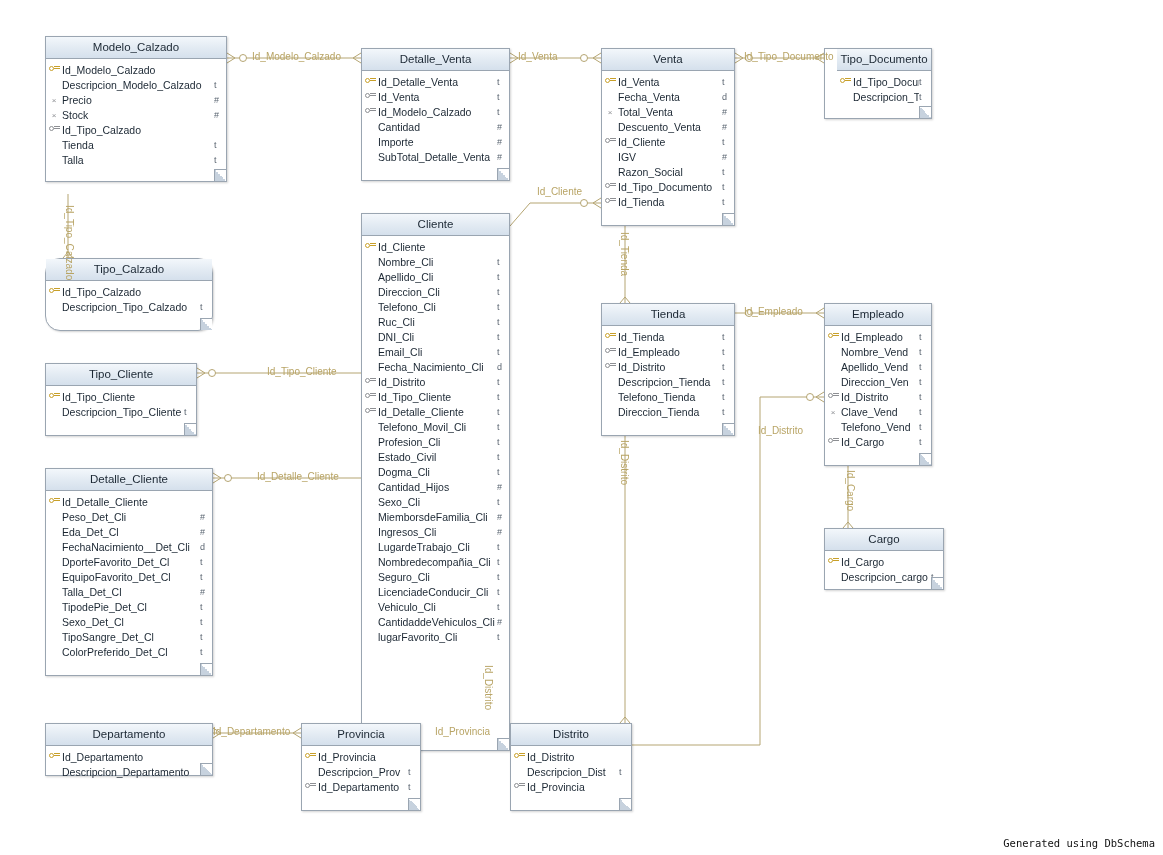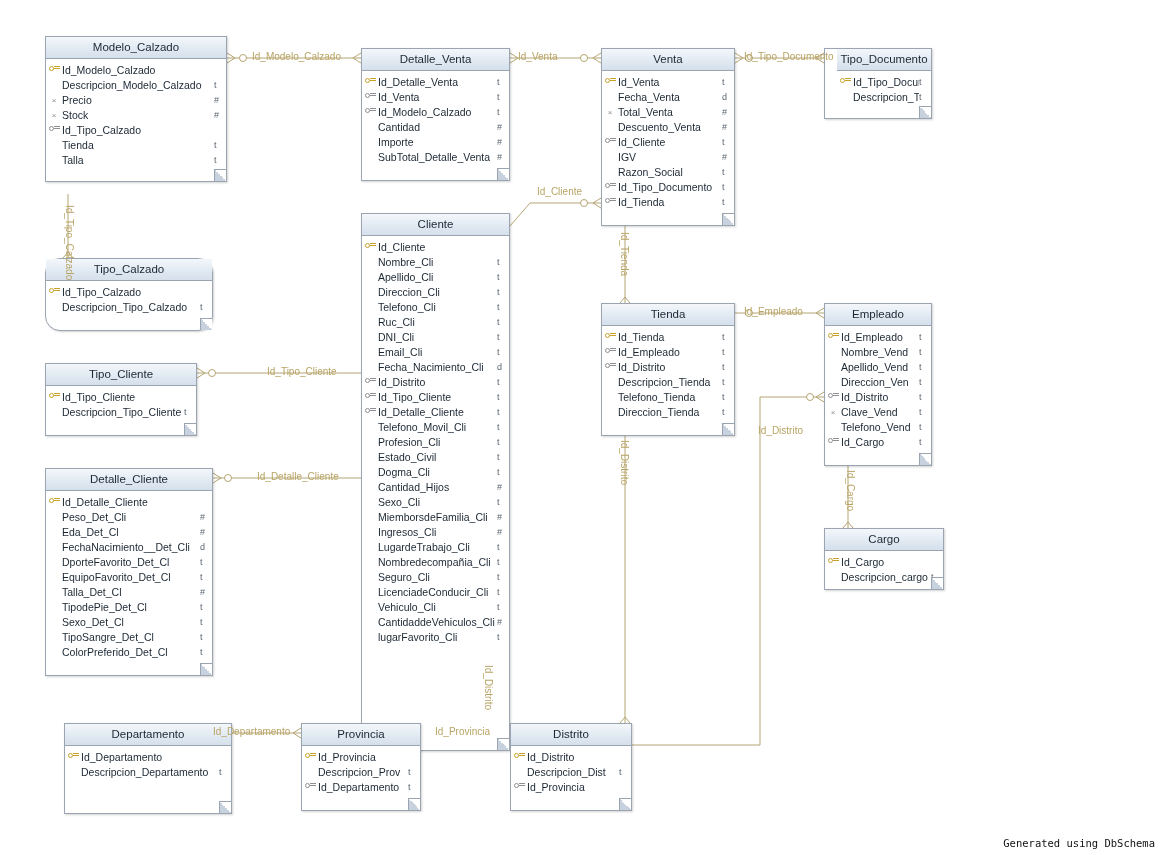--- a/index.html
+++ b/index.html
@@ -704,21 +704,21 @@
             <span class="col-type"></span>
           </div>
           <div class="col-row">
             <span class="col-ico"></span>
             <span class="col-name">Descripcion_cargo</span>
             <span class="col-type">t</span>
           </div>
         </div>
         <div class="fold"></div>
       </div>
-      <div class="table-box" style="left: 45px; top: 723px; width: 168px; height: 91px; margin-left: 19px;">
+      <div class="table-box" style="left: 45px; top: 723px; width: 168px; height: 53px;">
         <div class="table-title">Departamento</div>
         <div class="col-list">
           <div class="col-row">
             <span class="col-ico"><span class="key"></span></span>
             <span class="col-name">Id_Departamento</span>
             <span class="col-type"></span>
           </div>
           <div class="col-row">
             <span class="col-ico"></span>
             <span class="col-name">Descripcion_Departamento</span>

